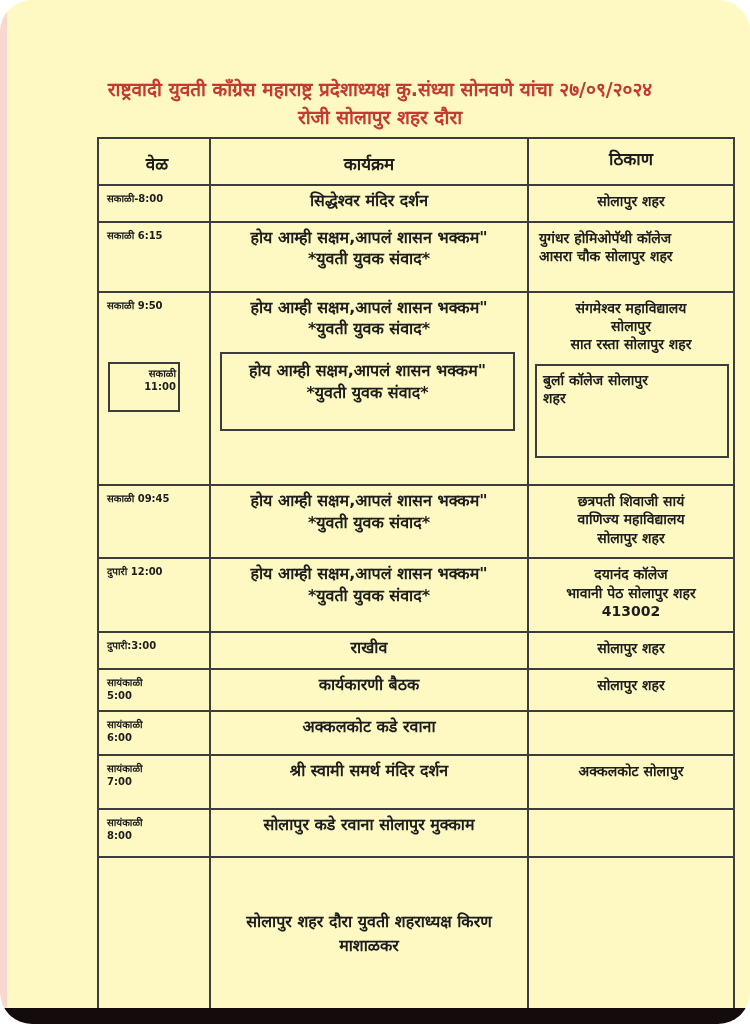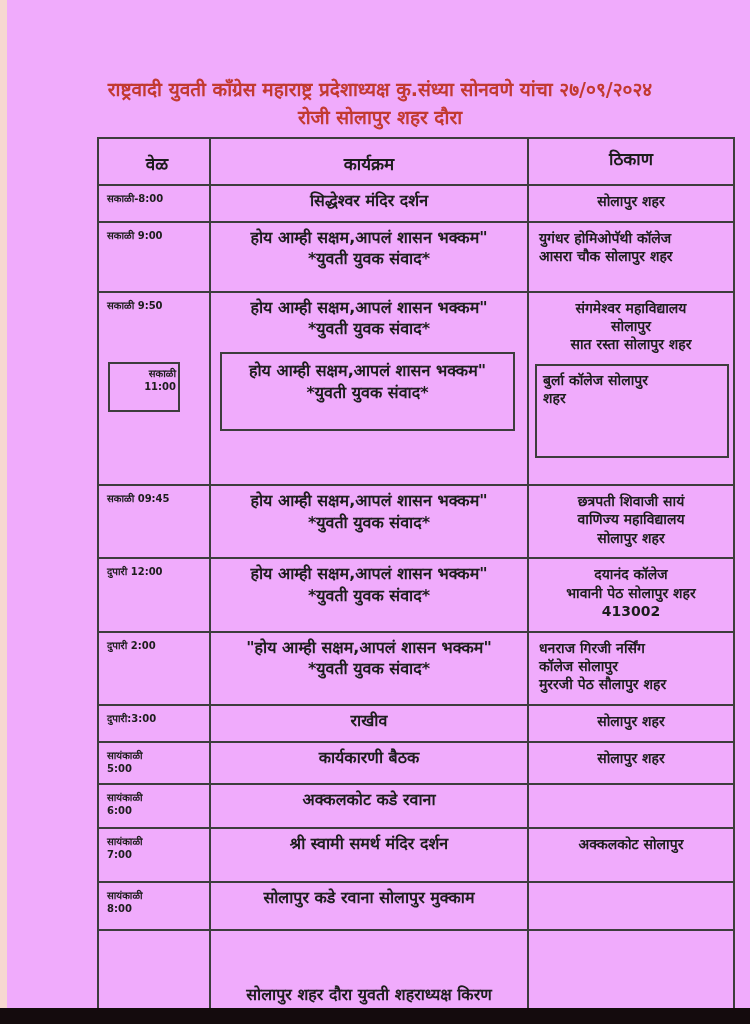--- a/index.html
+++ b/index.html
@@ -1,17 +1,17 @@
 <!DOCTYPE html>
 <html><head>
 <meta charset="utf-8">
 <style>
   html,body{margin:0;padding:0;}
-  .page{position:relative;width:750px;height:1024px;background:#f0abfc;overflow:hidden;
-        font-family:"DejaVu Sans",sans-serif;color:#1d1d1d;}
+  .page{position:relative;width:750px;height:1024px;background:#fef9c3;overflow:hidden;
+        font-family:"DejaVu Sans",sans-serif;color:#1d1d1d;border-radius:32px;}
   .left-strip{position:absolute;left:0;top:0;width:7px;height:100%;background:#f7d8d0;}
   .bottom-bar{position:absolute;left:0;bottom:0;width:100%;height:16px;background:#140b0d;}
   .title{position:absolute;top:76px;left:55px;right:45px;text-align:center;
          color:#c23a31;font-weight:bold;font-size:19px;line-height:1.45;white-space:pre-line;}
   table.tbl{position:absolute;left:97px;top:137px;width:604px;border-collapse:collapse;
             table-layout:fixed;font-weight:bold;}
   .tbl td{border:2px solid #3d3d3d;vertical-align:top;overflow:hidden;}
   .tbl td.hd{text-align:center;font-size:17px;padding-top:5px;vertical-align:middle;}
   .t{width:100px;text-align:left;font-size:10px;padding:6px 2px 2px 8px;}
   .p{width:308px;text-align:center;font-size:16px;padding:4px 4px 2px 4px;}
@@ -42,21 +42,21 @@
         <td class="hd l">ठिकाण</td>
       </tr>
 
       <tr style="height:32px">
         <td class="t"><span class="txt">सकाळी-8:00</span></td>
         <td class="p"><span class="txt">सिद्धेश्वर मंदिर दर्शन</span></td>
         <td class="l"><span class="txt">सोलापुर शहर</span></td>
       </tr>
 
       <tr style="height:70px">
-        <td class="t"><span class="txt">सकाळी 9:00</span></td>
+        <td class="t"><span class="txt">सकाळी 6:15</span></td>
         <td class="p"><span class="txt">होय आम्ही सक्षम,आपलं शासन भक्कम"
 *युवती युवक संवाद*</span></td>
         <td class="l left"><span class="txt">युगंधर होमिओपॅथी कॉलेज
 आसरा चौक सोलापुर शहर</span></td>
       </tr>
 
       <tr style="height:178px">
         <td class="t">
           <span class="txt">सकाळी 9:50</span>
           <div class="inner-box time-box"><span class="txt">सकाळी
@@ -88,28 +88,20 @@
 
       <tr style="height:72px">
         <td class="t"><span class="txt">दुपारी 12:00</span></td>
         <td class="p"><span class="txt">होय आम्ही सक्षम,आपलं शासन भक्कम"
 *युवती युवक संवाद*</span></td>
         <td class="l"><span class="txt">दयानंद कॉलेज
 भावानी पेठ सोलापुर शहर
 413002</span></td>
       </tr>
 
-      <tr style="height:65px">
-        <td class="t"><span class="txt">दुपारी 2:00</span></td>
-        <td class="p"><span class="txt">"होय आम्ही सक्षम,आपलं शासन भक्कम"
-*युवती युवक संवाद*</span></td>
-        <td class="l left"><span class="txt">धनराज गिरजी नर्सिंग
-कॉलेज सोलापुर
-मुररजी पेठ सौलापुर शहर</span></td>
-      </tr>
 
       <tr style="height:34px">
         <td class="t"><span class="txt">दुपारी:3:00</span></td>
         <td class="p"><span class="txt">राखीव</span></td>
         <td class="l"><span class="txt">सोलापुर शहर</span></td>
       </tr>
 
 
       <tr style="height:42px">
         <td class="t"><span class="txt">सायंकाळी

